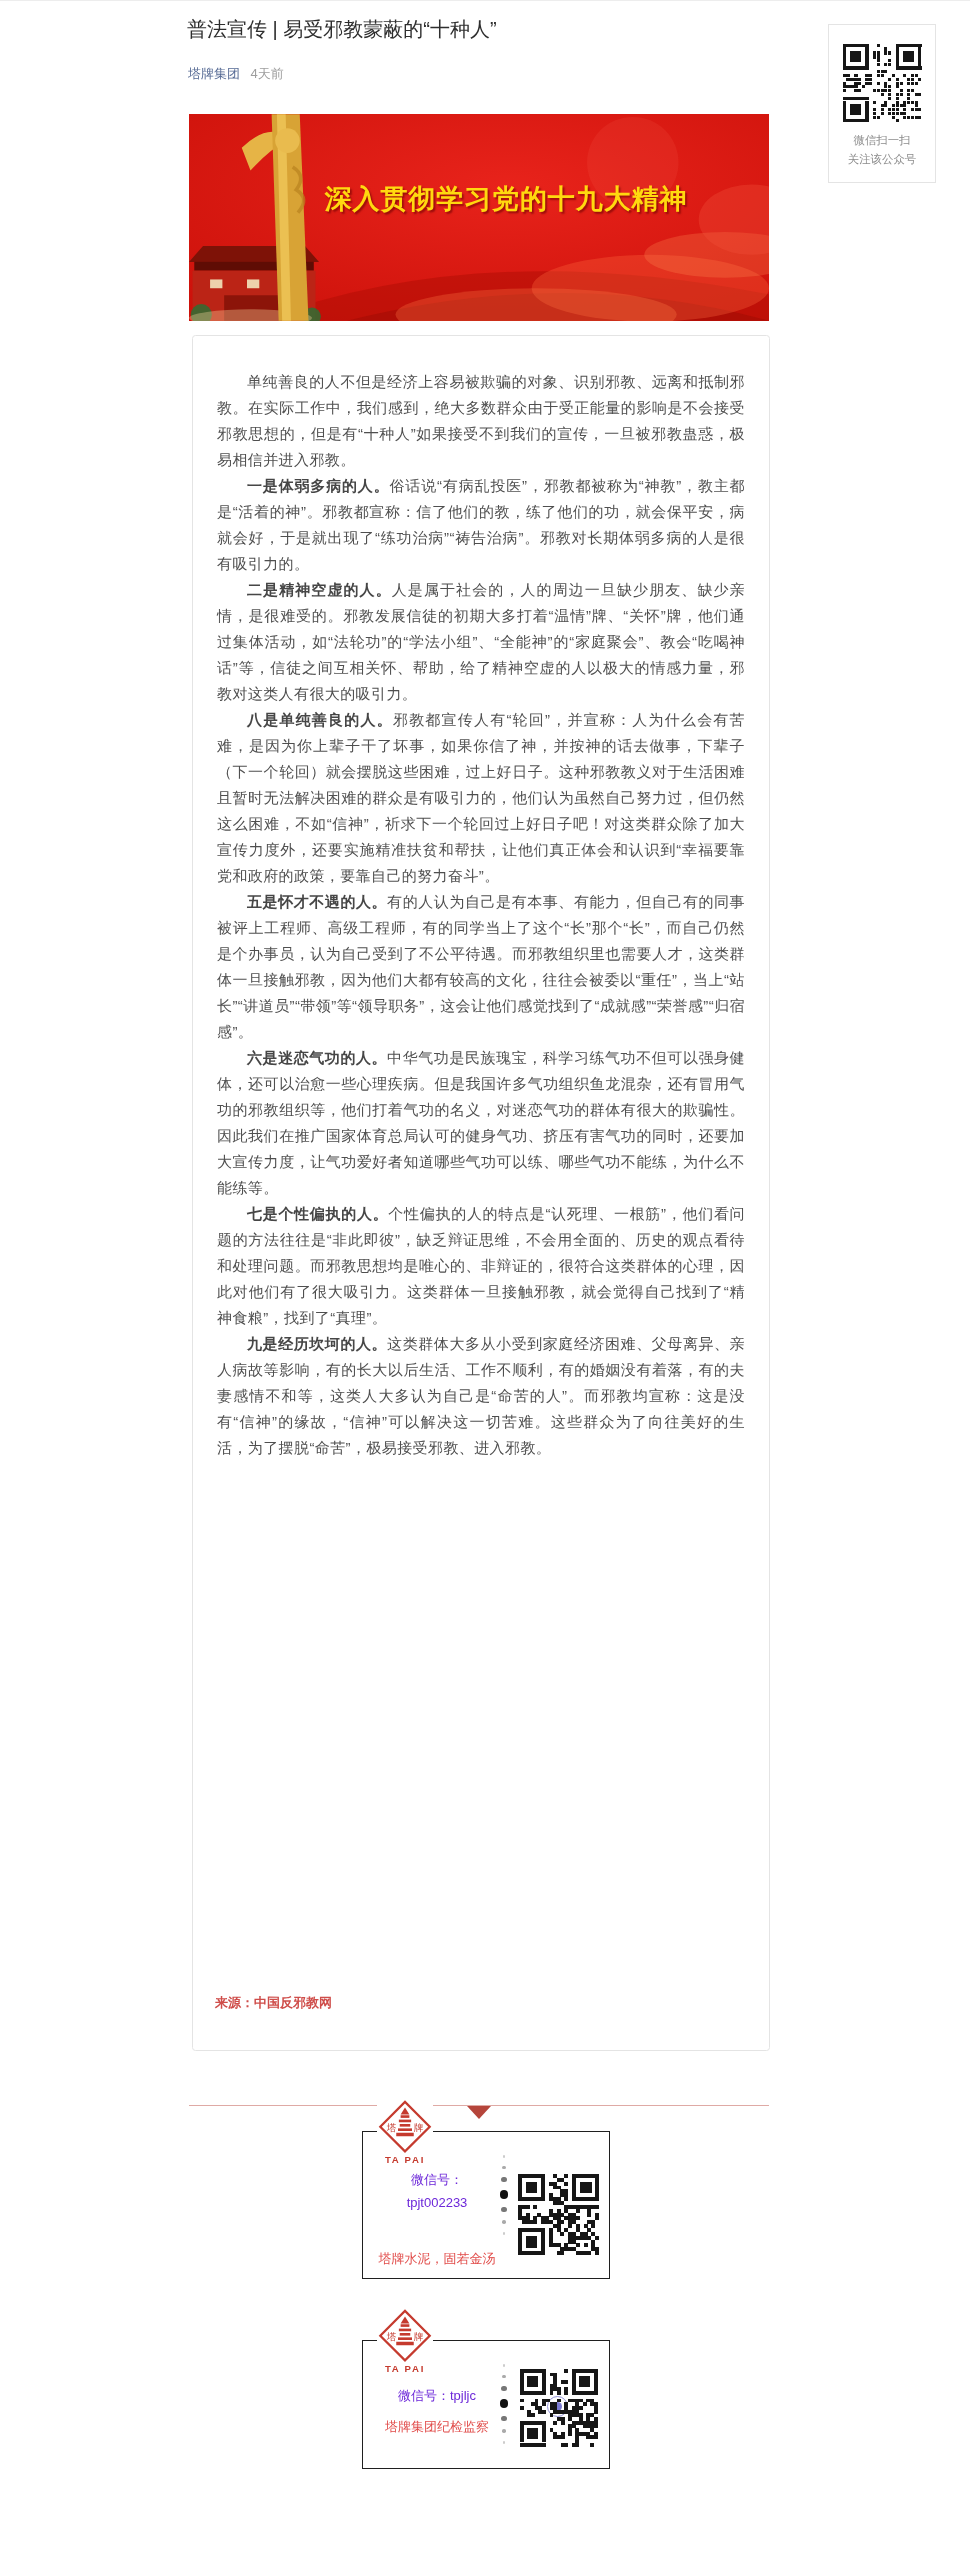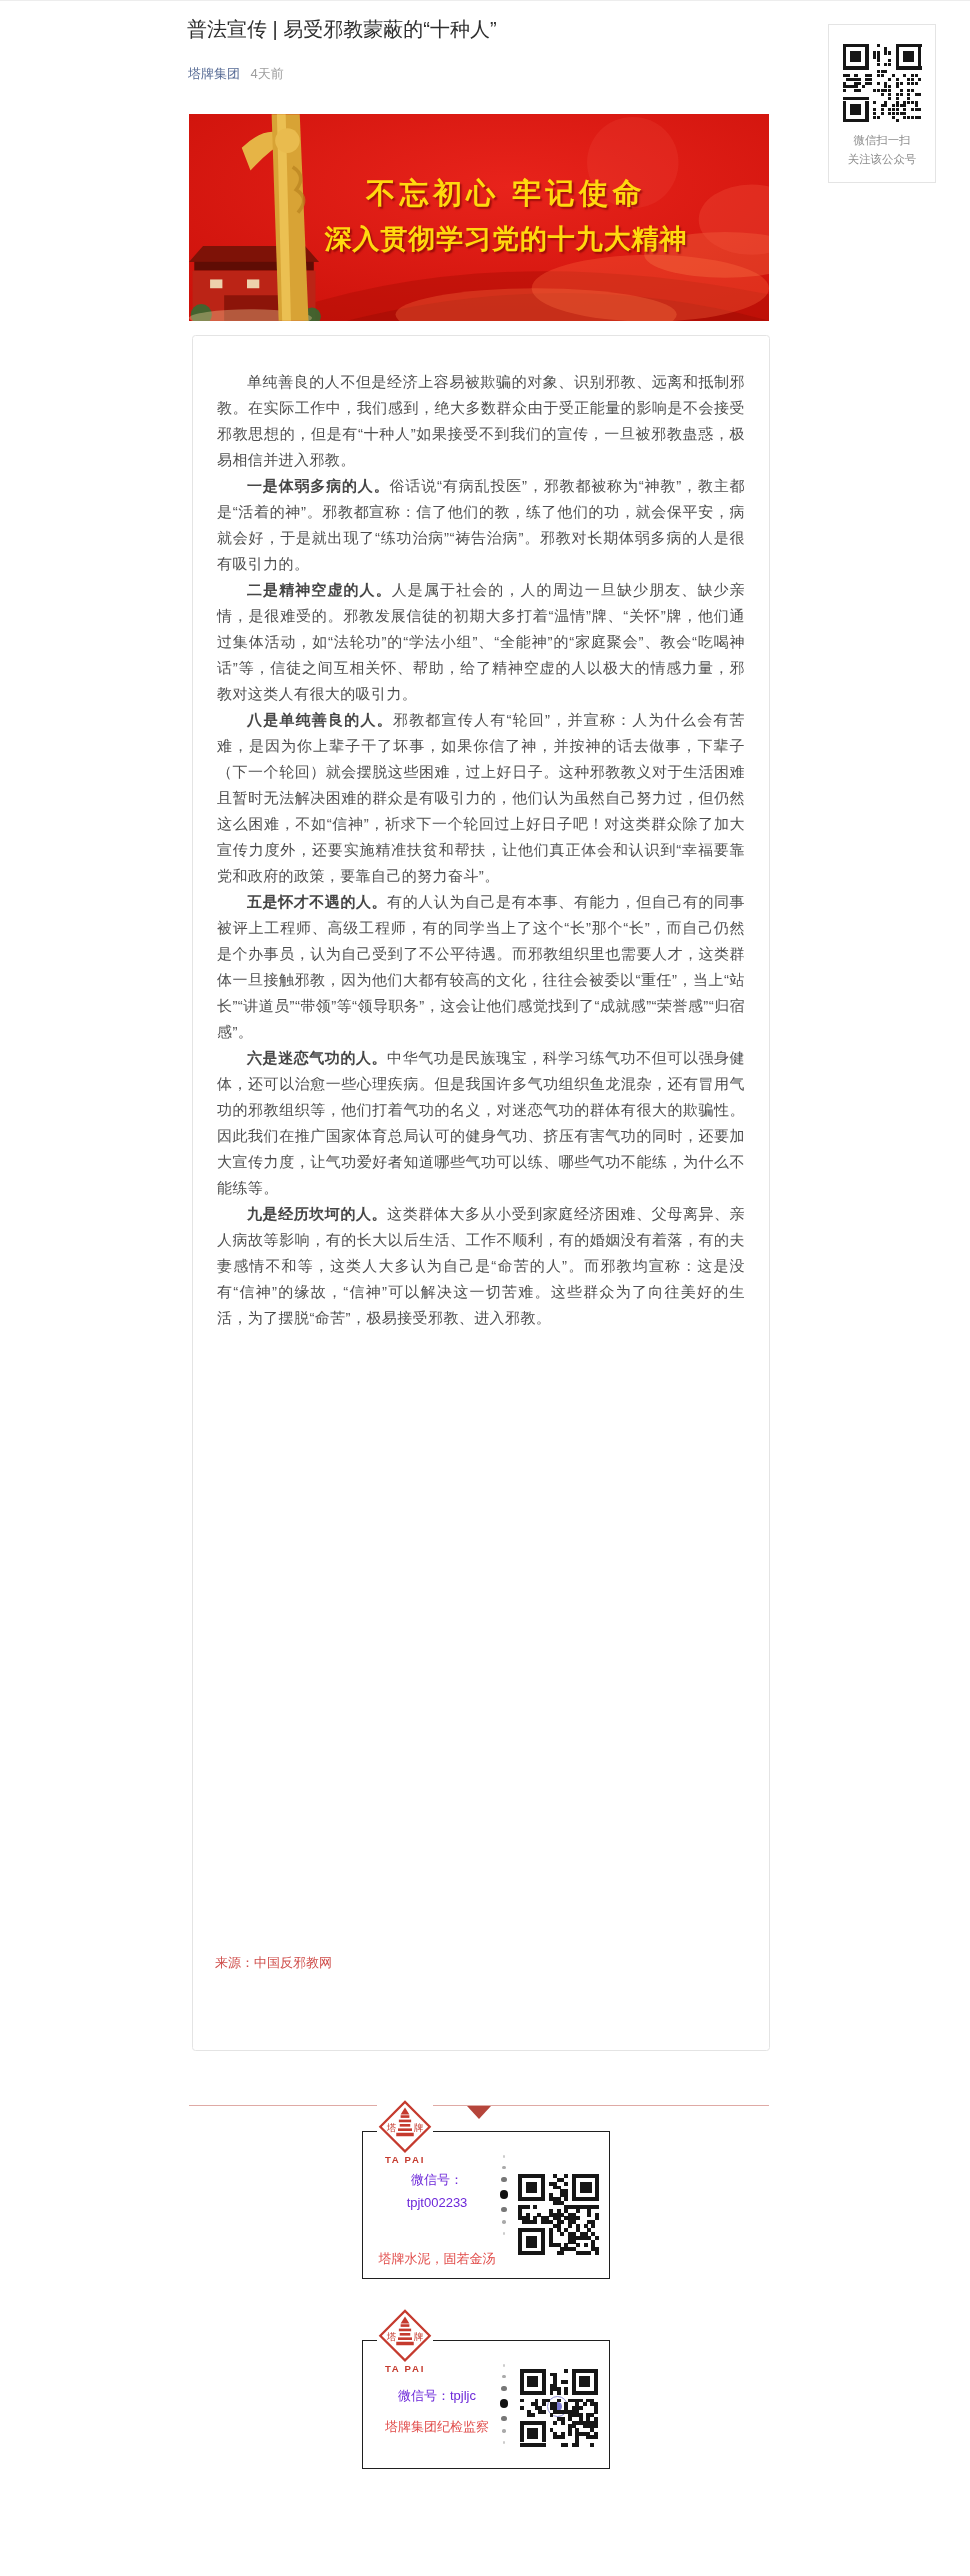--- a/index.html
+++ b/index.html
@@ -23,21 +23,21 @@
   .banner{position:absolute;left:189px;top:113px;width:580px;height:207px;overflow:hidden;background:#d6150d;}
   .banner svg{position:absolute;left:0;top:0;}
   .banner .slogan{position:absolute;left:62px;top:60px;width:510px;text-align:center;color:#ffd90f;font-weight:bold;text-shadow:1.8px 1.8px 1.8px rgba(110,0,0,.6);}
   .banner .line1{font-size:29px;letter-spacing:4.4px;}
   .banner .line2{font-size:27px;letter-spacing:0.9px;margin-top:7px;}
 
   .body-box{position:absolute;left:192px;top:334px;width:528px;height:1648px;padding:33px 24px;border:0.9px solid #e4e4e4;border-radius:3.5px;overflow:hidden;background:#fff;}
   .body-box p{margin:0;text-indent:2em;font-size:15px;line-height:26px;color:#4f4f4f;letter-spacing:0.4px;text-align:justify;}
   .body-box b{color:#464646;}
 
-  .source{position:absolute;left:215px;top:1953px;font-size:13px;color:#cf4d4a;}
+  .source{position:absolute;left:215px;top:1993px;font-size:13px;color:#cf4d4a;font-weight:bold;}
   .divider-line{position:absolute;left:189px;top:2104px;width:580px;height:0.9px;background:#dfaaa5;}
   .divider-triangle{position:absolute;left:467px;top:2105px;width:0;height:0;border-left:12.3px solid transparent;border-right:12.3px solid transparent;border-top:13px solid #b5453b;}
 
   .wx-card{position:absolute;left:362px;width:246px;border:1.8px solid #1f1f1f;background:#fff;}
   .card1{top:2130px;height:146px;}
   .card2{top:2339px;height:127px;}
   .wx-card .logo{position:absolute;left:14px;top:-32px;background:#fff;line-height:0;}
   .wx-card .left{position:absolute;left:0;top:0;width:148px;text-align:center;}
   .wx-card .gray{position:absolute;width:148px;color:#6d28d9;font-size:13px;}
   .wx-card .redtxt{position:absolute;width:148px;color:#e14b49;font-size:13px;}
@@ -230,32 +230,32 @@
       <circle cx="140" cy="230" r="10" fill="#2f6d33" opacity=".85"></circle>
       <ellipse cx="70" cy="232" rx="70" ry="10" fill="#ffd9a0" opacity=".35"></ellipse>
 
       <path d="M60 38 Q92 8 114 28 Q92 40 70 64 Z" fill="#e6b446"></path>
       <path d="M94 0 L102 235 L136 235 L126 0 Z" fill="#d8a335"></path>
       <path d="M100 0 L106 235 L116 235 L110 0 Z" fill="#f0c75a" opacity=".8"></path>
       <path d="M118 60 Q134 70 122 86 Q138 96 124 112" stroke="#b9821f" stroke-width="4" fill="none" opacity=".7"></path>
       <circle cx="112" cy="30" r="14" fill="#e9bb4e"></circle>
     </svg>
     <div class="slogan">
-      <div class="line1">不忘初心  牢记使命</div>
       <div class="line2">深入贯彻学习党的十九大精神</div>
     </div>
   </div>
 
   <div class="body-box">
       <p>单纯善良的人不但是经济上容易被欺骗的对象、识别邪教、远离和抵制邪教。在实际工作中，我们感到，绝大多数群众由于受正能量的影响是不会接受邪教思想的，但是有“十种人”如果接受不到我们的宣传，一旦被邪教蛊惑，极易相信并进入邪教。</p>
       <p><b>一是体弱多病的人。</b>俗话说“有病乱投医”，邪教都被称为“神教”，教主都是“活着的神”。邪教都宣称：信了他们的教，练了他们的功，就会保平安，病就会好，于是就出现了“练功治病”“祷告治病”。邪教对长期体弱多病的人是很有吸引力的。</p>
       <p><b>二是精神空虚的人。</b>人是属于社会的，人的周边一旦缺少朋友、缺少亲情，是很难受的。邪教发展信徒的初期大多打着“温情”牌、“关怀”牌，他们通过集体活动，如“法轮功”的“学法小组”、“全能神”的“家庭聚会”、教会“吃喝神话”等，信徒之间互相关怀、帮助，给了精神空虚的人以极大的情感力量，邪教对这类人有很大的吸引力。</p>
       <p><b>八是单纯善良的人。</b>邪教都宣传人有“轮回”，并宣称：人为什么会有苦难，是因为你上辈子干了坏事，如果你信了神，并按神的话去做事，下辈子（下一个轮回）就会摆脱这些困难，过上好日子。这种邪教教义对于生活困难且暂时无法解决困难的群众是有吸引力的，他们认为虽然自己努力过，但仍然这么困难，不如“信神”，祈求下一个轮回过上好日子吧！对这类群众除了加大宣传力度外，还要实施精准扶贫和帮扶，让他们真正体会和认识到“幸福要靠党和政府的政策，要靠自己的努力奋斗”。</p>
       <p><b>五是怀才不遇的人。</b>有的人认为自己是有本事、有能力，但自己有的同事被评上工程师、高级工程师，有的同学当上了这个“长”那个“长”，而自己仍然是个办事员，认为自己受到了不公平待遇。而邪教组织里也需要人才，这类群体一旦接触邪教，因为他们大都有较高的文化，往往会被委以“重任”，当上“站长”“讲道员”“带领”等“领导职务”，这会让他们感觉找到了“成就感”“荣誉感”“归宿感”。</p>
       <p><b>六是迷恋气功的人。</b>中华气功是民族瑰宝，科学习练气功不但可以强身健体，还可以治愈一些心理疾病。但是我国许多气功组织鱼龙混杂，还有冒用气功的邪教组织等，他们打着气功的名义，对迷恋气功的群体有很大的欺骗性。因此我们在推广国家体育总局认可的健身气功、挤压有害气功的同时，还要加大宣传力度，让气功爱好者知道哪些气功可以练、哪些气功不能练，为什么不能练等。</p>
+      <p><b>七是个性偏执的人。</b>个性偏执的人的特点是“认死理、一根筋”，他们看问题的方法往往是“非此即彼”，缺乏辩证思维，不会用全面的、历史的观点看待和处理问题。而邪教思想均是唯心的、非辩证的，很符合这类群体的心理，因此对他们有了很大吸引力。这类群体一旦接触邪教，就会觉得自己找到了“精神食粮”，找到了“真理”。</p>
       <p><b>九是经历坎坷的人。</b>这类群体大多从小受到家庭经济困难、父母离异、亲人病故等影响，有的长大以后生活、工作不顺利，有的婚姻没有着落，有的夫妻感情不和等，这类人大多认为自己是“命苦的人”。而邪教均宣称：这是没有“信神”的缘故，“信神”可以解决这一切苦难。这些群众为了向往美好的生活，为了摆脱“命苦”，极易接受邪教、进入邪教。</p>
     </div>
 
   <div class="source">来源：中国反邪教网</div>
   <div class="divider-line"></div>
   <div class="divider-triangle"></div>
 
   <div class="wx-card card1">
     <span class="logo">
       <svg width="56" height="69" viewBox="0 0 64 78">

